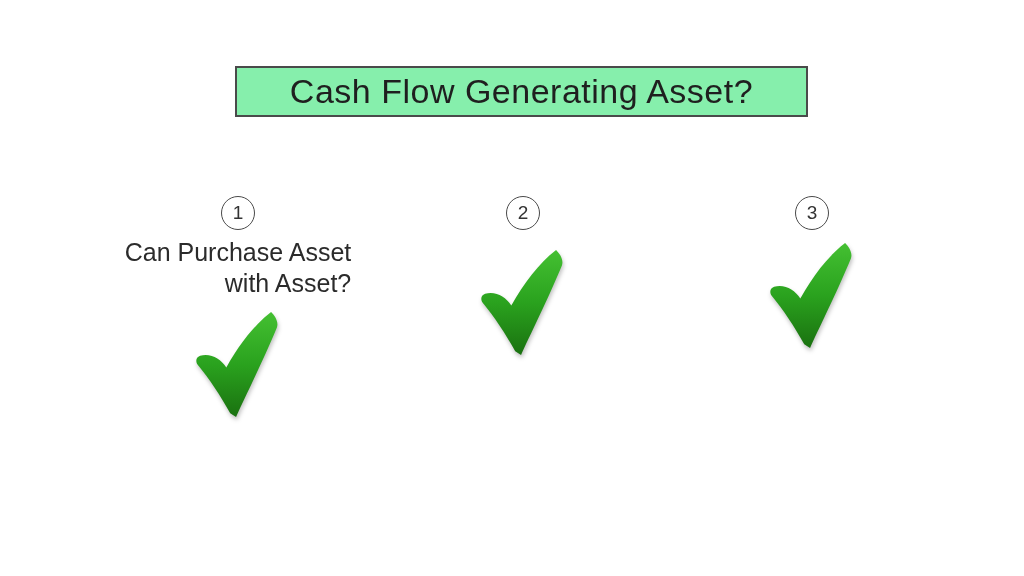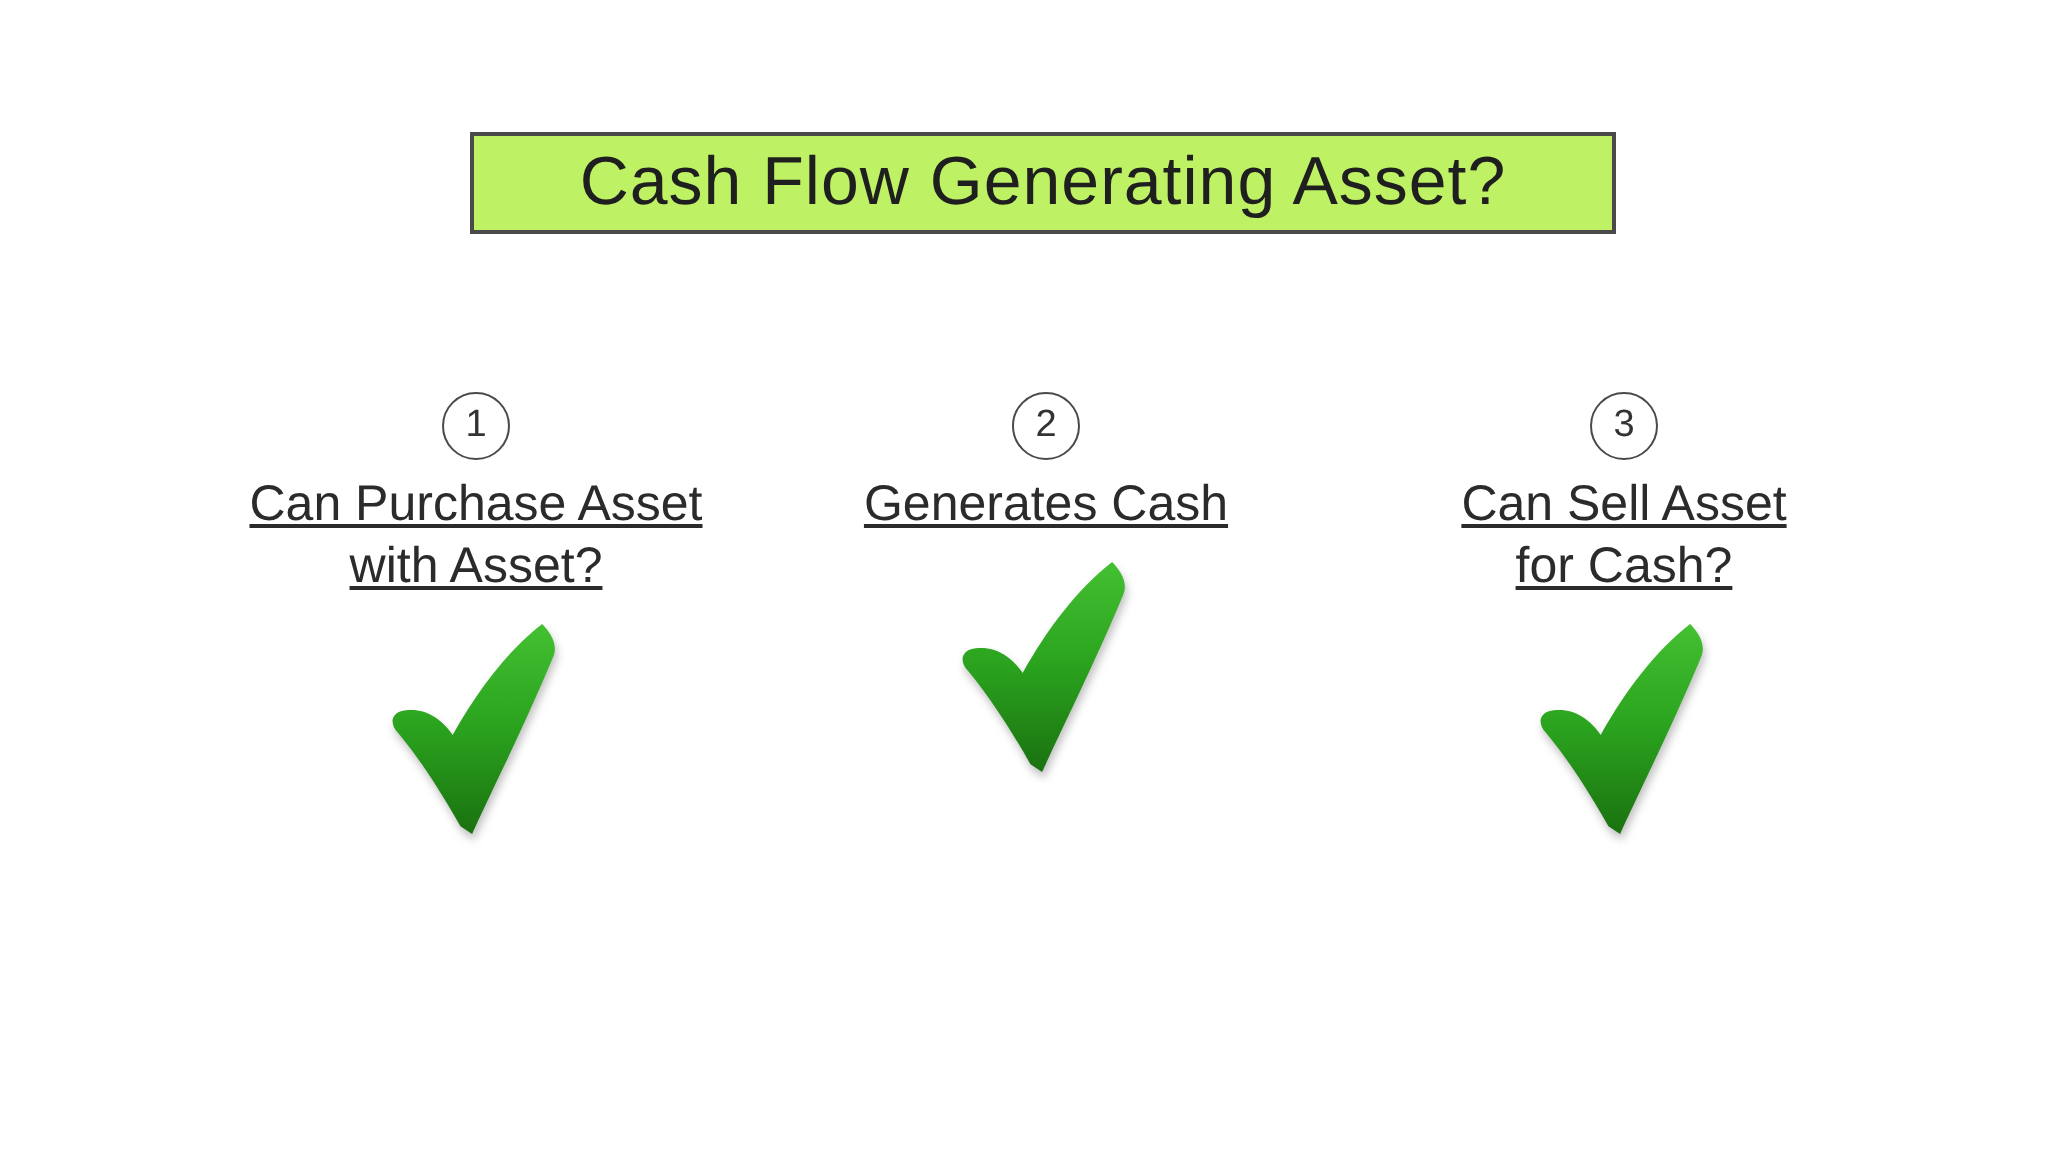--- a/index.html
+++ b/index.html
@@ -23,21 +23,21 @@
     position: absolute;
     left: 235px;
     top: 66px;
     width: 573px;
     height: 51px;
     border: 2px solid #4a4a4a;
     box-sizing: border-box;
     display: flex;
     align-items: center;
     justify-content: center;
-    background: #bef264;
+    background: #86efac;
   }
   .title-text {
     font-size: 34px;
     letter-spacing: 0.5px;
     color: #1f1f1f;
     white-space: nowrap;
   }
   .col {
     position: absolute;
     top: 196px;
@@ -58,24 +58,23 @@
     display: flex;
     align-items: center;
     justify-content: center;
     font-size: 19px;
     color: #333333;
   }
   .question {
     margin-top: 7px;
     font-size: 25px;
     line-height: 31px;
-    text-align: center;
+    text-align: right;
     color: #2b2b2b;
     white-space: nowrap;
-    text-decoration: underline;
   }
   .check {
     margin-top: 13px;
     width: 86px;
     height: 107px;
     filter: drop-shadow(1px 3px 2px rgba(0,0,0,0.25));
   }
 </style>
 </head>
 <body>
@@ -115,33 +114,28 @@
     <svg class="check" viewBox="0 0 88 110">
       <use href="#checkShape"></use>
     </svg>
   </div>
 
   <div class="col col-2">
     <div class="step-badge">
       <span>2</span>
     </div>
     <div class="question">
-      <div>Generates Cash</div>
     </div>
     <svg class="check" viewBox="0 0 88 110">
       <use href="#checkShape"></use>
     </svg>
   </div>
 
   <div class="col col-3">
     <div class="step-badge">
       <span>3</span>
     </div>
-    <div class="question">
-      <div>Can Sell Asset</div>
-      <div>for Cash?</div>
-    </div>
     <svg class="check" viewBox="0 0 88 110">
       <use href="#checkShape"></use>
     </svg>
   </div>
 
 </div>
 
 </body></html>

